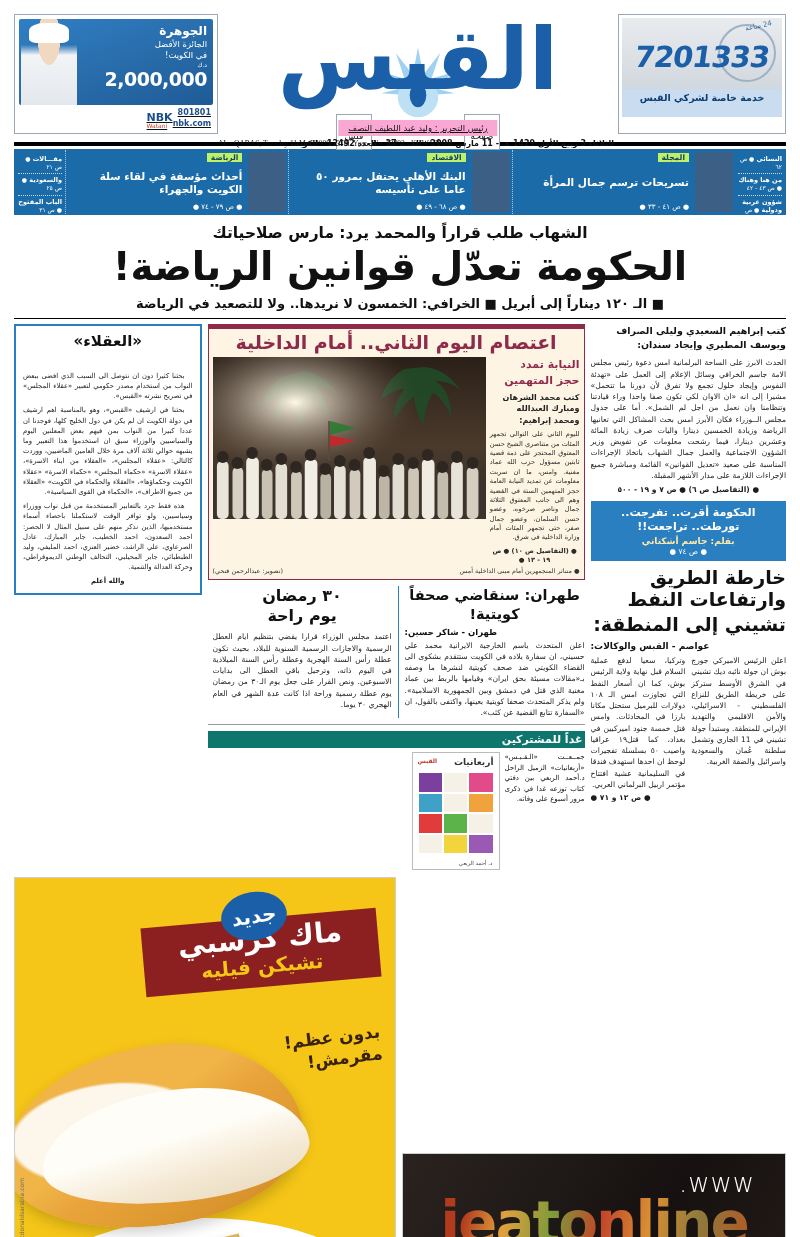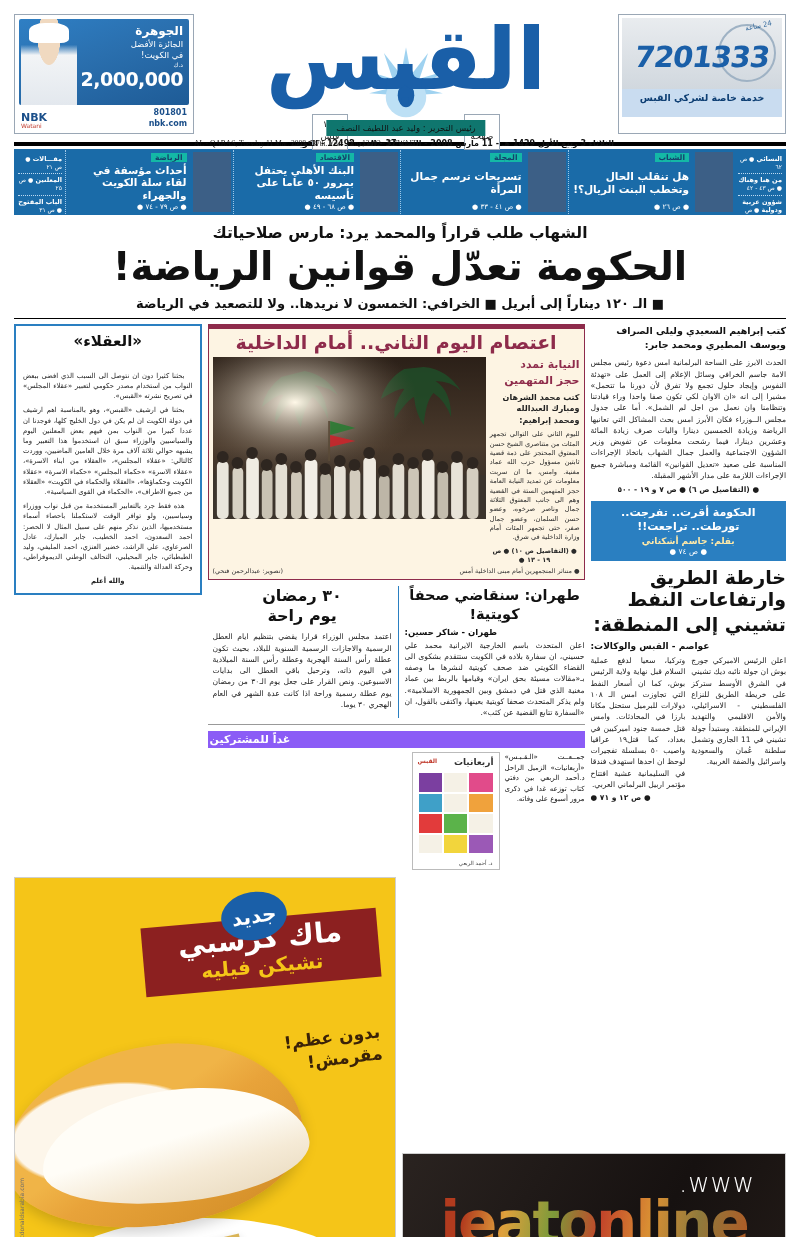--- a/index.html
+++ b/index.html
@@ -10,21 +10,21 @@
     font-family:"DejaVu Sans","Liberation Sans",sans-serif;
     color:#111;
     overflow:hidden;
     position:relative;
   }
   .page { position:relative; width:800px; height:1237px; padding:0 14px; }
 
   
   .masthead { position:relative; height:140px; display:flex; align-items:flex-start; padding-top:14px; }
   .nbk-ad {
-    width:180px; height:120px; border:1px solid #9aa7b5; background:#fff;
+    width:204px; height:120px; border:1px solid #9aa7b5; background:#fff;
     position:relative; overflow:hidden; flex:0 0 auto;
   }
   .nbk-inner{
     position:absolute; left:4px; top:4px; right:4px; bottom:28px;
     background:linear-gradient(160deg,#2f7fc4 0%,#2a6fae 45%,#1e5b96 100%);
     border-radius:2px; overflow:hidden;
   }
   .nbk-person{
     position:absolute; left:2px; bottom:0; width:56px; height:86px;
     background:radial-gradient(ellipse at 50% 22%, #f0d9c0 0 28%, rgba(240,217,192,0) 29%),
@@ -32,21 +32,21 @@
   }
   .nbk-person:after{
     content:""; position:absolute; left:8px; top:4px; width:40px; height:20px;
     background:#fff; border-radius:40% 40% 20% 20%;
   }
   .nbk-text{ position:absolute; right:6px; top:6px; text-align:right; color:#fff; direction:rtl; }
   .nbk-t1{ font-size:12px; font-weight:bold; line-height:1.15; }
   .nbk-t2{ font-size:8.5px; line-height:1.3; }
   .nbk-amount{ font-size:19px; font-weight:bold; letter-spacing:-.5px; margin-top:3px; }
   .nbk-kd{ font-size:6px; display:block; text-align:right; margin-bottom:-3px; }
-  .nbk-foot{ position:absolute; left:6px; right:6px; bottom:4px; display:flex; justify-content:space-between; align-items:flex-end; }
+  .nbk-foot{ position:absolute; left:6px; right:6px; bottom:4px; display:flex; justify-content:flex-end; align-items:flex-end;text-decoration:underline; }
   .nbk-logo{ font-size:11px; font-weight:bold; color:#1b4f8a; line-height:1; text-align:left; }
   .nbk-logo small{ display:block; font-size:6px; color:#c0392b; font-weight:normal;}
   .nbk-contact{ font-size:8px; color:#1b4f8a; font-weight:bold; text-align:right; line-height:1.3; }
 
   .logo-area{ flex:1 1 auto; position:relative; height:135px; }
   .qabas-logo{
     position:absolute; left:50%; top:2px; transform:translateX(-50%);
     font-size:86px; font-weight:bold; color:#1a5fa8; direction:rtl;
     letter-spacing:-3px; line-height:1; font-family:"DejaVu Sans",sans-serif;
   }
@@ -55,21 +55,21 @@
     width:92px; height:92px; z-index:-1;
   }
   .badge{
     position:absolute; top:100px; width:36px; height:36px; border:1px solid #9aa7b5;
     background:#fff; text-align:center; font-size:9px; line-height:1.35; padding-top:3px; direction:rtl;
   }
   .badge-fils{ left:118px; }
   .badge-pages{ right:118px; }
   .editor{
     position:absolute; left:50%; transform:translateX(-50%); top:106px;
-    background:#0f766e; font-size:8.5px; padding:3px 10px; direction:rtl; white-space:nowrap;
+    background:#f9a8d4; font-size:8.5px; padding:3px 10px; direction:rtl; white-space:nowrap;text-decoration:underline;
   }
   .eng-line{ position:absolute; left:0; top:125px; font-size:7.5px; color:#111; font-family:"Liberation Serif",serif; white-space:nowrap;}
   .ar-line{ position:absolute; right:4px; top:125px; font-size:8px; direction:rtl; white-space:nowrap; font-weight:bold;}
 
   .svc-ad{ width:168px; height:120px; border:1px solid #9aa7b5; background:#fff; flex:0 0 auto; position:relative; overflow:hidden;}
   .svc-top{ position:absolute; left:3px; right:3px; top:3px; height:76px; background:linear-gradient(180deg,#e9ecef,#cfd6dd); overflow:hidden;}
   .svc-num{ position:absolute; left:50%; top:22px; transform:translateX(-50%) skewX(-8deg); font-size:29px; font-weight:bold; color:#1a5fa8; letter-spacing:-1px;}
   .svc-clock{ position:absolute; right:6px; top:6px; width:58px; height:58px; border-radius:50%; border:2px solid #9fb2c4; }
   .svc-hrs{ position:absolute; right:10px; top:4px; font-size:7px; color:#3a6fa0; direction:rtl; transform:rotate(-12deg);}
   .svc-bar{ position:absolute; left:3px; right:3px; bottom:16px; height:28px; background:#c9dcf0; }
@@ -80,21 +80,21 @@
   
   .navstrip{ display:flex; height:66px; margin-top:3px; direction:rtl; gap:0; border:1px solid #1a6ba8;}
   .nav-side{ width:50px; background:#1a6ba8; color:#fff; padding:3px; direction:rtl; }
   .nav-side div{ font-size:6.5px; font-weight:bold; line-height:1.25; border-bottom:1px dotted #bcd9f1; padding:2px 0;}
   .nav-side div:last-child{ border-bottom:none; }
   .nav-side .pg{ font-weight:normal; font-size:6px; }
   .nav-cell{ flex:1 1 0; background:#1a6ba8; color:#fff; display:flex; align-items:stretch; border-left:1px dotted #9fc8e8; position:relative; padding:2px;}
   .nav-cell:last-child{ border-left:none; }
   .nav-thumb{ width:38px; background:#3c5f86; margin-left:4px; flex:0 0 auto; overflow:hidden; position:relative;}
   .nav-body{ flex:1 1 auto; display:flex; flex-direction:column; justify-content:space-between; direction:rtl; text-align:right; padding:1px 2px;}
-  .nav-kicker{ background:#14b8a6; color:#15406b; font-size:7.5px; font-weight:bold; padding:0 4px; align-self:flex-start; }
+  .nav-kicker{ background:#bef264; color:#15406b; font-size:7.5px; font-weight:bold; padding:0 4px; align-self:flex-start; }
   .nav-head{ font-size:10.5px; font-weight:bold; line-height:1.2; }
   .nav-pg{ font-size:7px; }
 
   
   .kicker-line{ text-align:center; font-size:15.5px; font-weight:bold; direction:rtl; margin-top:9px; }
   .mainhead{ text-align:center; font-size:39px; font-weight:bold; direction:rtl; line-height:1.1; margin-top:4px; letter-spacing:-1px;}
   .subhead{ text-align:center; font-size:13px; font-weight:bold; direction:rtl; margin-top:7px; }
   .hr-thin{ height:1px; background:#000; margin-top:7px; }
 
   
@@ -127,21 +127,21 @@
   .ps-cap{ display:flex; direction:rtl; justify-content:space-between; font-size:6.4px; margin-top:2px; color:#333;}
 
   .mid-row{ display:flex; direction:rtl; gap:6px; margin-top:6px; }
   .mid-a{ width:180px; }
   .mid-b{ width:186px; border-right:1px solid #2a7fc1; padding-right:6px;}
   .sm-head{ direction:rtl; text-align:center; font-size:14.5px; font-weight:bold; line-height:1.25;}
   .sm-by{ direction:rtl; text-align:left; font-size:8.5px; font-weight:bold; margin:4px 0 3px;}
   .hr-grey{ height:1px; background:#999; margin:6px 0;}
 
   .tomorrow{ margin-top:6px; }
-  .tm-title{ background:#8b5cf6; color:#fff; text-align:left; direction:rtl; font-size:11px; font-weight:bold; padding:2px;}
+  .tm-title{ background:#0f766e; color:#fff; text-align:right; direction:rtl; font-size:11px; font-weight:bold; padding:2px;}
   .tm-row{ display:flex; direction:rtl; gap:5px; margin-top:4px;}
   .tm-txt{ width:80px; font-size:7px; direction:rtl; text-align:justify; line-height:1.5;}
   .book{ width:88px; height:118px; border:1px solid #bbb; background:#fff; position:relative; overflow:hidden;}
   .book-t{ position:absolute; top:4px; right:5px; font-size:9px; font-weight:bold; color:#333; direction:rtl;}
   .book-b{ position:absolute; top:4px; left:5px; font-size:6px; color:#c0392b; font-weight:bold;}
   .quilt{ position:absolute; left:6px; right:6px; top:20px; bottom:16px; display:grid; grid-template-columns:repeat(3,1fr); grid-template-rows:repeat(4,1fr); gap:2px;}
   .book-a{ position:absolute; bottom:3px; right:6px; font-size:5.5px; color:#444; direction:rtl;}
 
   
   .opbox{ border:2px solid #2a7fc1; padding:6px 7px; }
@@ -290,28 +290,20 @@
       <div>
         <span>من هنا وهناك</span>
         <span class="pg">● ص ٤٣ - ٤٢</span>
       </div>
       <div>
         <span>شؤون عربية ودولية</span>
         <span class="pg">● ص ٦٨ - ٦٣</span>
       </div>
     </div>
 
-    <div class="nav-cell">
-      <div class="nav-thumb"></div>
-      <div class="nav-body">
-        <div class="nav-kicker">الشباب</div>
-        <div class="nav-head">هل تنقلب الحال وتخطب البنت الريال؟!</div>
-        <div class="nav-pg">● ص ٢٦ ●</div>
-      </div>
-    </div>
 
     <div class="nav-cell">
       <div class="nav-thumb"></div>
       <div class="nav-body">
         <div class="nav-kicker">المجلة</div>
         <div class="nav-head">تسريحات ترسم جمال المرأة</div>
         <div class="nav-pg">● ص ٤١ - ٣٣ ●</div>
       </div>
     </div>
 
@@ -332,39 +324,39 @@
         <div class="nav-pg">● ص ٧٩ - ٧٤ ●</div>
       </div>
     </div>
 
     <div class="nav-side">
       <div>
         <span>مقـــالات</span>
         <span class="pg">● ص ٢١</span>
       </div>
       <div>
-        <span>المعلنين</span>
+        <span>والسعودية</span>
         <span class="pg">● ص ٢٥</span>
       </div>
       <div>
         <span>الباب المفتوح</span>
         <span class="pg">● ص ٣١</span>
       </div>
     </div>
   </div>
 
   <div class="kicker-line">الشهاب طلب قراراً والمحمد يرد: مارس صلاحياتك</div>
   <div class="mainhead">الحكومة تعدّل قوانين الرياضة!</div>
   <div class="subhead">■ الـ ١٢٠ ديناراً إلى أبريل ■ الخرافي: الخمسون لا نريدها.. ولا للتصعيد في الرياضة</div>
   <div class="hr-thin"></div>
 
   <div class="content">
 
     <div class="col-right">
-      <div class="byline">كتب إبراهيم السعيدي وليلى الصراف ويوسف المطيري ومحمد جابر:</div>
+      <div class="byline">كتب إبراهيم السعيدي وليلى الصراف ويوسف المطيري وإيجاد سندان:</div>
       <div class="bodytext">الحدث الابرز على الساحة البرلمانية امس دعوة رئيس مجلس الامة جاسم الخرافي وسائل الإعلام إلى العمل على «تهدئة النفوس وإيجاد حلول تجمع ولا تفرق لأن دورنا ما تتحمل» مشيرا إلى انه «ان الاوان لكي تكون صفا واحدا وراء قيادتنا وتنظامنا وان نعمل من اجل لم الشمل». أما على جدول مجلس الــوزراء فكان الأبرز امس بحث المشاكل التي تعانيها الرياضة وزيادة الخمسين دينارا واليات صرف زيادة المائة وعشرين دينارا، فيما رشحت معلومات عن تفويض وزير الشؤون الاجتماعية والعمل جمال الشهاب باتخاذ الإجراءات المناسبة على صعيد «تعديل القوانين» القائمة ومباشرة جميع الإجراءات اللازمة على مدار الأشهر المقبلة.</div>
       <div class="bodytext" style="text-align:center;margin-top:3px;font-weight:bold;">● (التفاصيل ص ٦) ● ص ٧ و ١٩ - ٥٠٠</div>
 
       <div class="bluebox">
         <div class="bb1">الحكومة أقرت.. تفرجت..</div>
         <div class="bb1">تورطت.. تراجعت!!</div>
         <div class="bb2">بقلم: جاسم أشكناني</div>
         <div class="bb3">● ص ٧٤ ●</div>
       </div>
 

